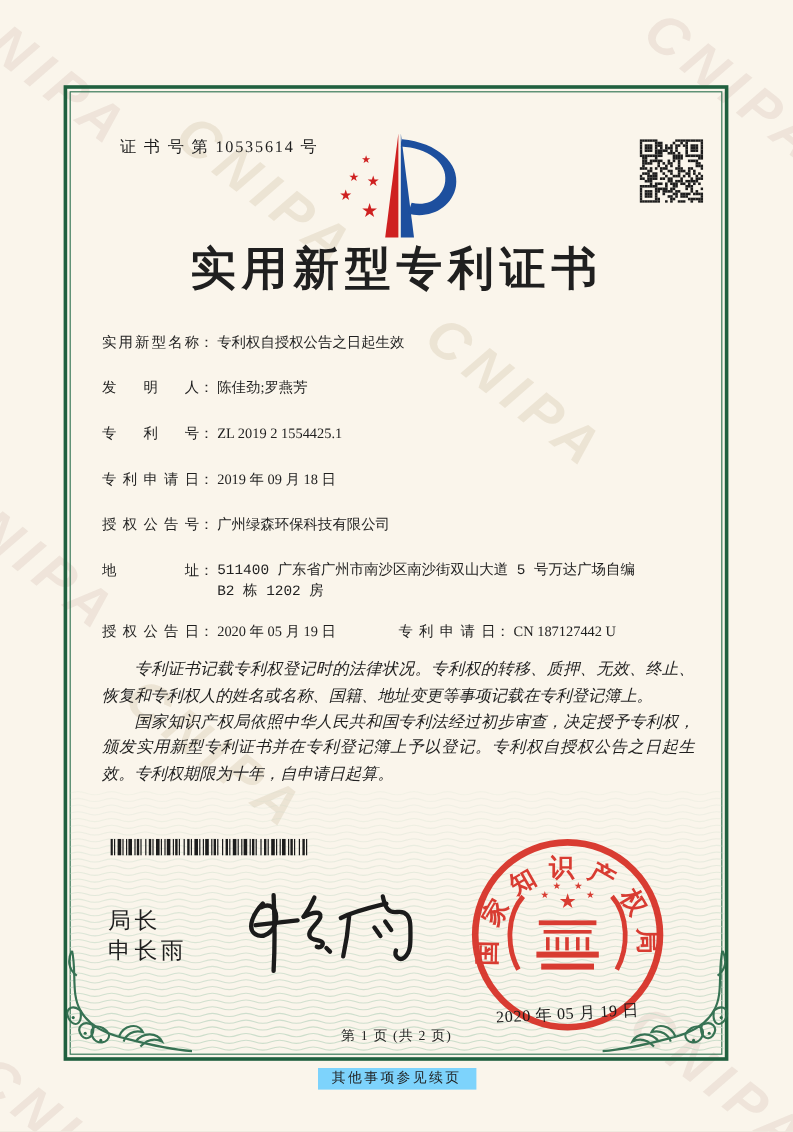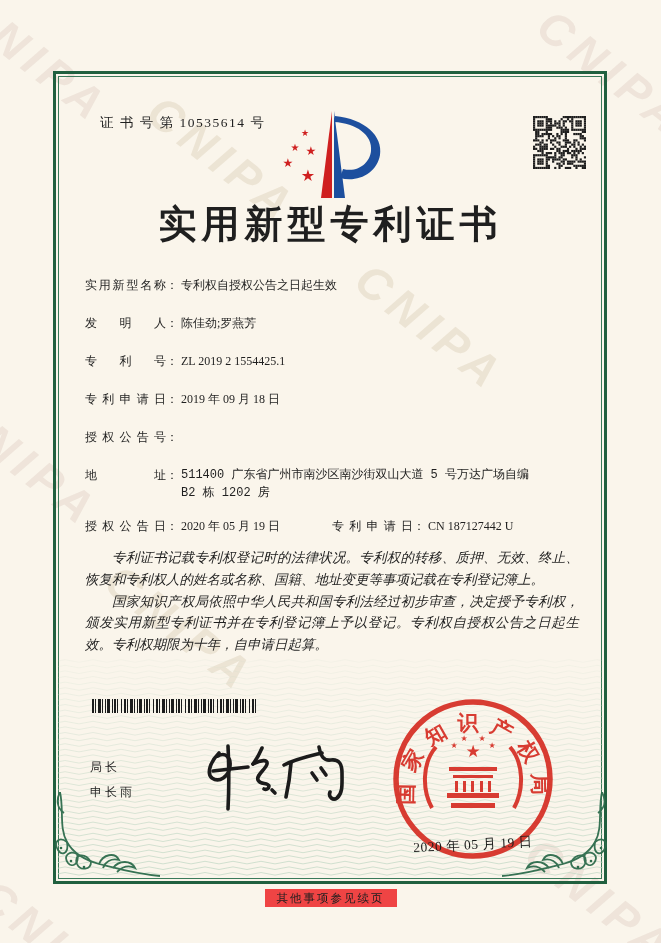--- a/index.html
+++ b/index.html
@@ -23,28 +23,28 @@
   .flabel{display:inline-block;width:81px;text-align:justify;text-align-last:justify;flex:none;}
   .fvalue{margin-left:3px;}
   .frow.addr{margin-bottom:16px;}
   .frow.addr .fvalue{max-width:358px;font-family:Liberation Mono, monospace;}
   .gcol{display:flex;}
   .gcol1{width:247px;flex:none;}
   .paras{position:absolute;left:85px;top:547px;width:494px;font-size:13.5px;line-height:21.8px;
          font-style:italic;text-align:justify;}
   .paras p{margin:0;text-indent:2em;}
   .barcode{position:absolute;left:92px;top:699px;width:167px;height:14px;}
-  .signer{position:absolute;left:90px;top:755px;font-size:12px;letter-spacing:3px;line-height:25px;}
+  .signer{position:absolute;left:90px;top:755px;font-size:19px;letter-spacing:3px;line-height:25px;}
   .sig{position:absolute;left:198px;top:733px;}
   .seal{position:absolute;left:385px;top:691px;}
   .seal-date{position:absolute;left:393px;top:836px;width:160px;text-align:center;font-size:13.5px;
              letter-spacing:0.5px;transform:rotate(-3deg);color:#1c1c1c;}
   .pageno{position:absolute;left:0;top:856px;width:100%;text-align:center;font-size:11.5px;letter-spacing:1px;}
   .contnote{position:absolute;left:0;top:891px;width:100%;text-align:center;font-size:11.5px;letter-spacing:2px;}
-  .contnote span{background:#ef4444;padding:3px 12px;}
+  .contnote span{background:#7dd3fc;padding:3px 12px;}
   .fl-left{position:absolute;left:55px;top:792px;}
   .fl-right{position:absolute;right:54px;top:792px;transform:scaleX(-1);}
 </style>
 </head>
 <body>
 
 <div class="page">
 
   <div class="wm" style="left:-18px;top:-16px">CNIPA</div>
   <div class="wm" style="left:560px;top:-2px">CNIPA</div>
@@ -500,20 +500,21 @@
         <span class="fvalue">ZL 2019 2 1554425.1</span>
     </div>
     <div class="frow">
       <span class="flabel">专利申请日</span>
         <span>：</span>
         <span class="fvalue">2019 年 09 月 18 日</span>
     </div>
     <div class="frow">
       <span class="flabel">授权公告号</span>
         <span>：</span>
+        <span class="fvalue">广州绿森环保科技有限公司</span>
     </div>
     <div class="frow addr">
       <span class="flabel">地址</span>
         <span>：</span>
         <span class="fvalue">511400 广东省广州市南沙区南沙街双山大道 5 号万达广场自编 B2 栋 1202 房</span>
     </div>
     <div class="frow">
       <span class="gcol gcol1">
         <span class="flabel">授权公告日</span>
           <span>：</span>
@@ -634,15 +635,16 @@
         <rect x="66" y="112" width="44" height="5"></rect>
       </g>
       <g stroke="#d5281e" stroke-width="4" fill="none">
         <path d="M47,117 C37,99 37,72 51,56"></path>
         <path d="M129,117 C139,99 139,72 125,56"></path>
       </g>
     </g>
   </svg>
   <div class="seal-date">2020 年 05 月 19 日</div>
 
+  <div class="pageno">第 1 页 (共 2 页)</div>
   <div class="contnote"><span>其他事项参见续页</span></div>
 
 </div>
 
 </body></html>

